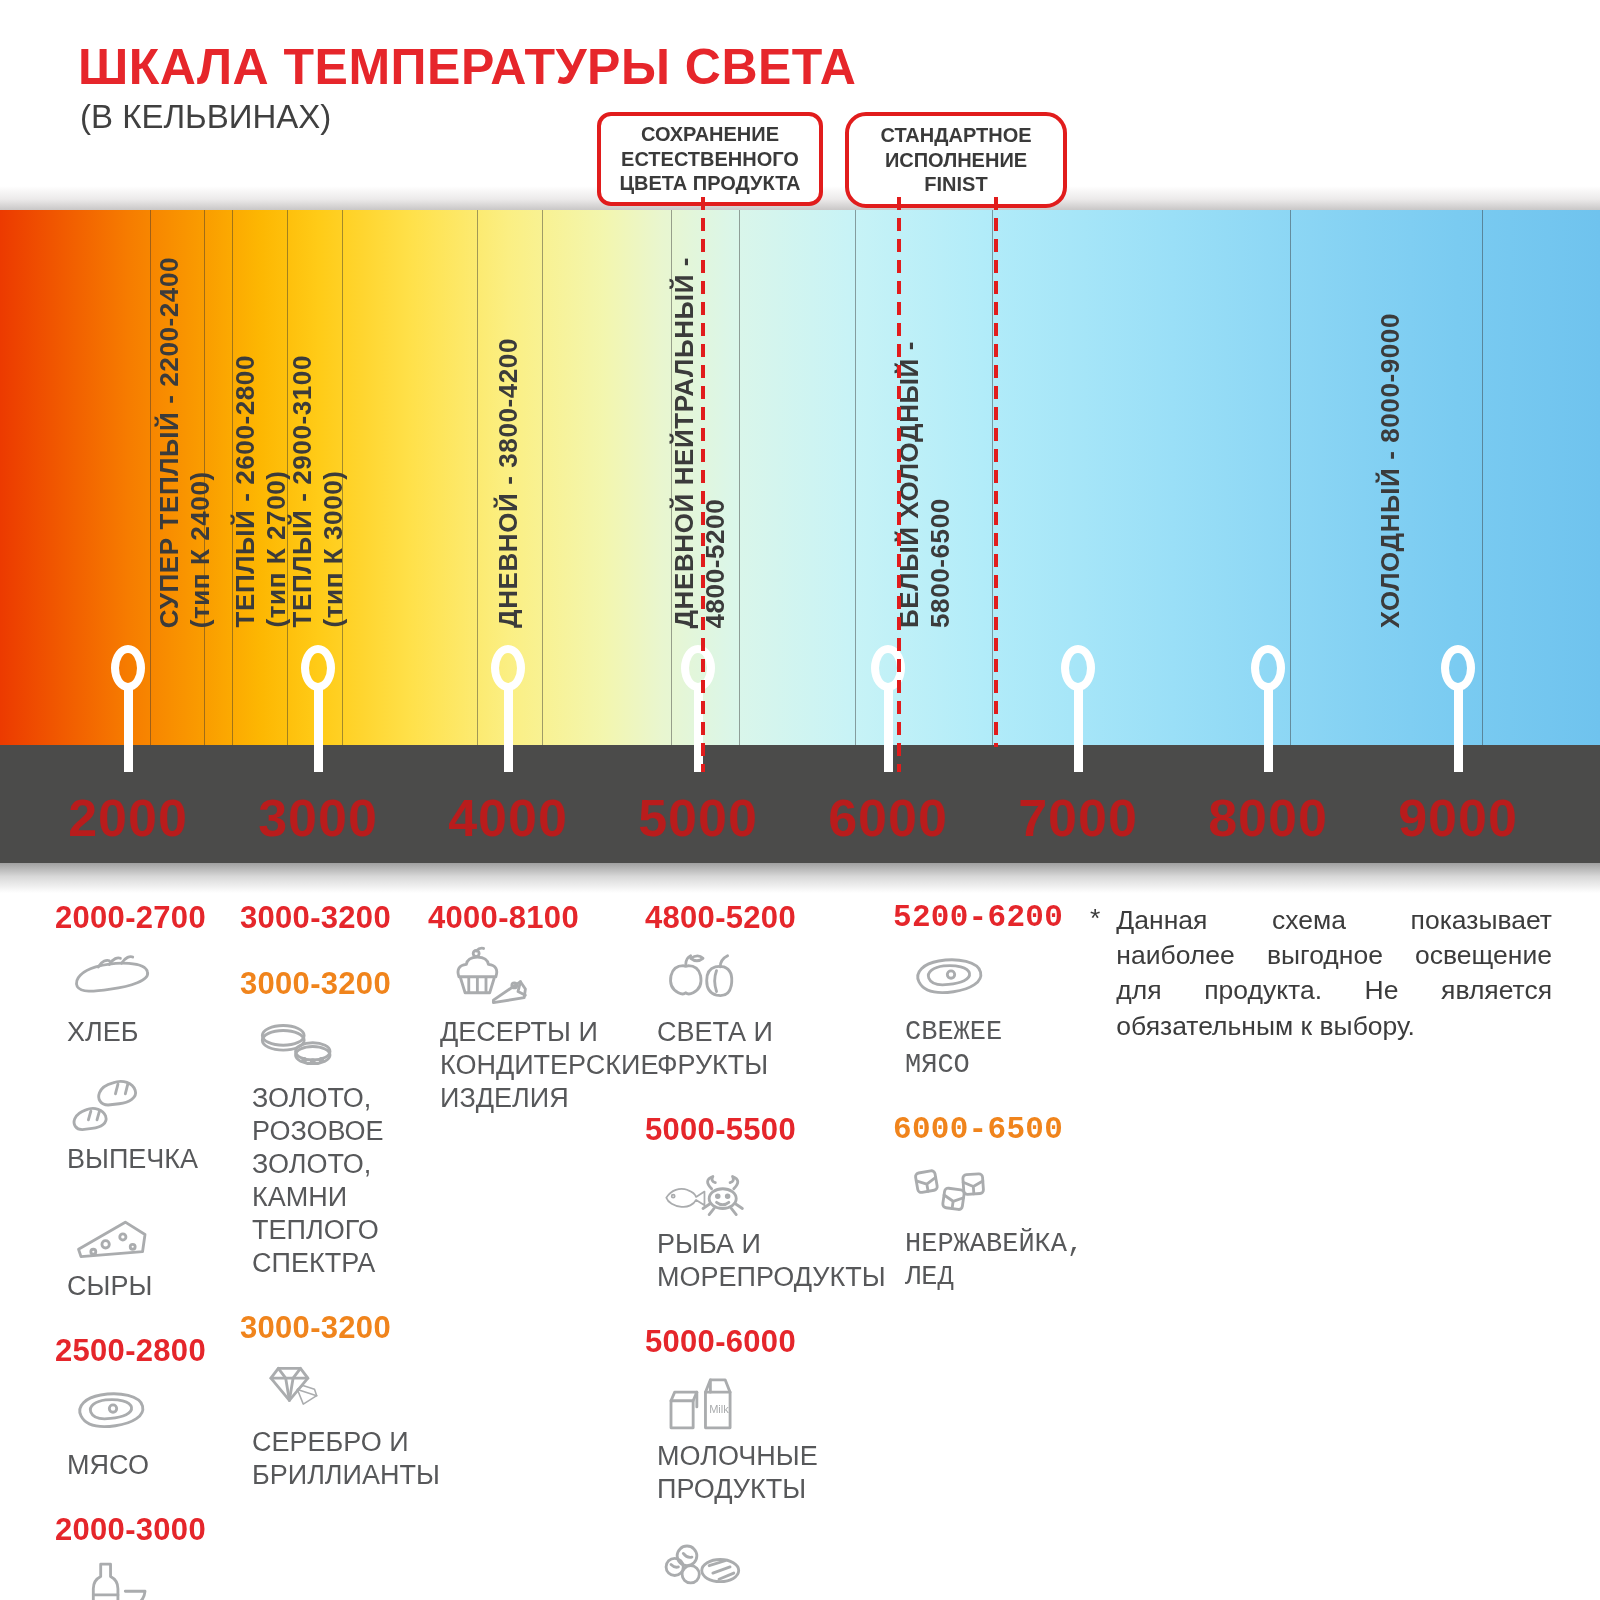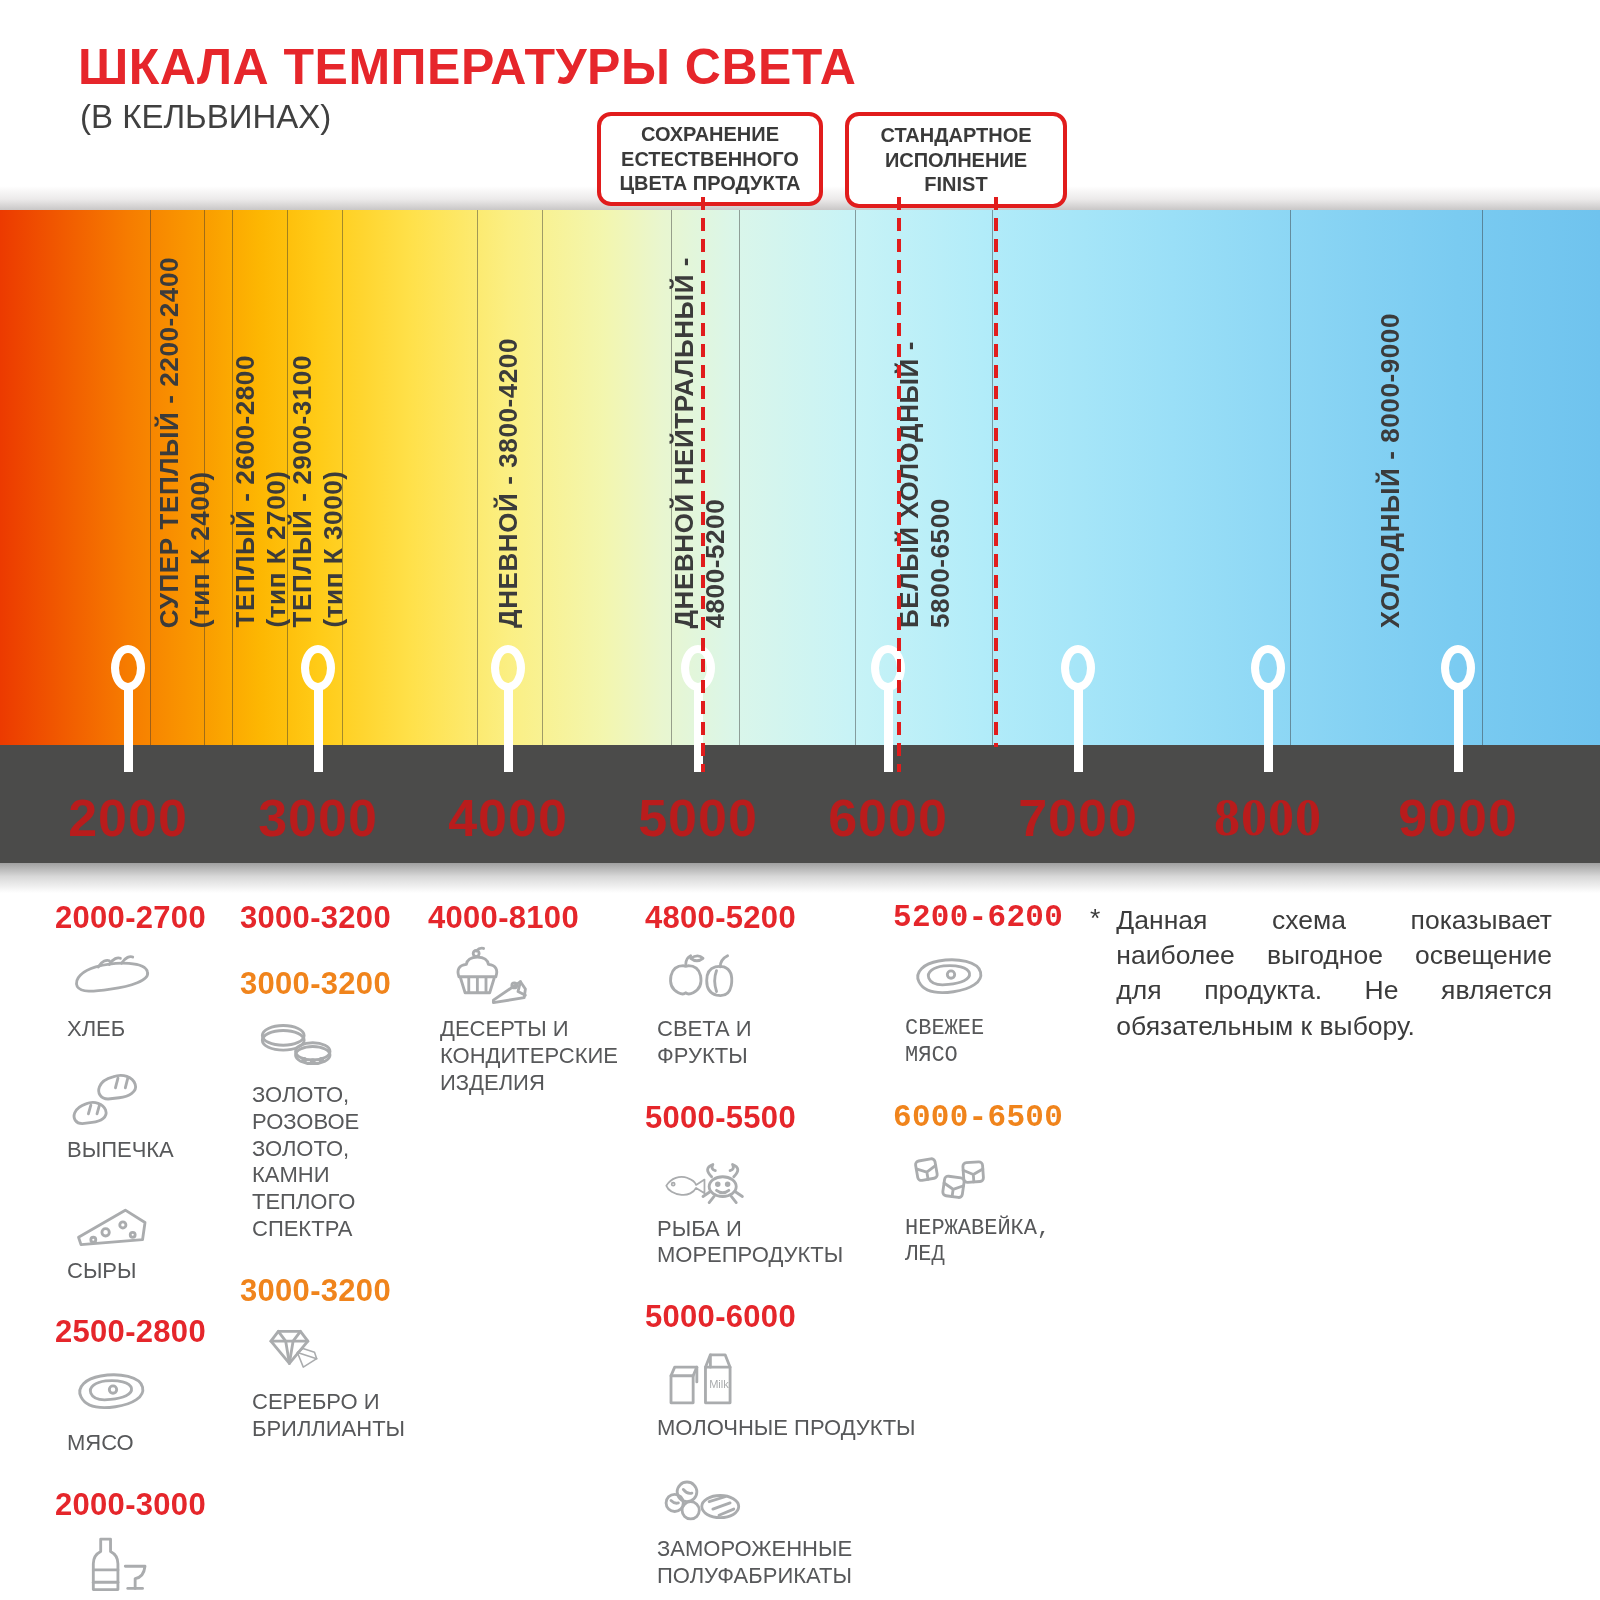--- a/index.html
+++ b/index.html
@@ -4,21 +4,21 @@
 <style>
   html,body{margin:0;padding:0;background:#fff;}
   .page{position:relative;width:1600px;height:1600px;background:#ffffff;overflow:hidden;
         font-family:"Liberation Sans","DejaVu Sans",sans-serif;}
   .title{position:absolute;left:78px;top:38px;font-size:50px;font-weight:bold;color:#e6262b;letter-spacing:.5px;}
   .subtitle{position:absolute;left:80px;top:98px;font-size:33px;color:#404040;}
   .callout{position:absolute;background:#fff;border:4px solid #e11c1c;border-radius:14px;
            display:flex;flex-direction:column;justify-content:center;align-items:center;
            font-size:20px;font-weight:bold;color:#3a3a3a;line-height:1.22;text-align:center;z-index:6;}
   .callout1{left:597px;top:112px;width:218px;height:86px;}
-  .callout2{left:845px;top:112px;width:214px;height:88px;}
+  .callout2{left:845px;top:112px;width:214px;height:88px;border-radius:21px;}
   .shadow-top{position:absolute;left:0;top:186px;width:1600px;height:24px;
               background:linear-gradient(#ffffff 0%,#eceaea 55%,#c9c7c7 100%);}
   .band{position:absolute;left:0;top:210px;width:1600px;height:535px;
         background:linear-gradient(90deg,#ec3a00 0%,#f67c00 8%,#fa9d00 12.8%,#fdb702 16.3%,
         #ffcb17 19.9%,#ffe14b 25.8%,#fbef83 31.8%,#f3f6ae 37.7%,#e9f6cf 41.3%,#daf6ea 46%,
         #c8f3f6 53.1%,#b2ecf9 61.4%,#9adff7 73.3%,#84d1f3 85.2%,#7acbf1 91.1%,#6fc3ee 100%);}
   .gridline{position:absolute;top:210px;width:1px;height:535px;background:rgba(50,50,50,.45);z-index:1;}
   .bandlabel{position:absolute;bottom:972px;transform:translateX(-50%) rotate(180deg);
              writing-mode:vertical-rl;font-weight:bold;font-size:26px;color:#3b3b3b;
              line-height:1.18;letter-spacing:.6px;white-space:nowrap;z-index:2;}
@@ -32,21 +32,21 @@
   .ticklabel{position:absolute;top:788px;transform:translateX(-50%);font-size:52px;font-weight:bold;
              color:#b91c1c;z-index:4;letter-spacing:1px;}
   .dash{position:absolute;width:4px;z-index:6;
         background:repeating-linear-gradient(180deg,#e11c1c 0 13px,transparent 13px 21px);}
   .legend-col{position:absolute;top:900px;}
   .range-heading{font-size:31px;font-weight:bold;margin:0 0 10px 0;letter-spacing:.3px;}
   .tone-red{color:#e5262b;} .tone-orange{color:#f0841c;}
   .group{margin-bottom:30px;}
   .li-icon{margin-left:12px;}
   .li-icon svg{stroke:#aaacae;fill:none;stroke-width:2.3;stroke-linecap:round;stroke-linejoin:round;}
-  .li-label{margin:2px 0 24px 12px;font-size:22px;color:#57585a;line-height:1.22;white-space:pre-line;}
+  .li-label{margin:2px 0 24px 12px;font-size:27px;color:#57585a;line-height:1.22;white-space:pre-line;}
   .footnote{position:absolute;left:1090px;top:903px;width:462px;display:flex;gap:16px;
             font-size:26.5px;color:#3c3c3c;}
   .footnote p{margin:0;text-align:justify;line-height:1.33;}
   .fn-star{font-size:26.5px;}
 </style>
 </head>
 <body>
 
 <div class="page">
   <div class="title">ШКАЛА ТЕМПЕРАТУРЫ СВЕТА</div>
@@ -121,21 +121,21 @@
       <div class="pinstem" style="left: 693.5px;"></div>
       <div class="ticklabel" style="left: 698px;">5000</div>
       <div class="pinhead" style="left: 871px;"></div>
       <div class="pinstem" style="left: 883.5px;"></div>
       <div class="ticklabel" style="left: 888px;">6000</div>
       <div class="pinhead" style="left: 1061px;"></div>
       <div class="pinstem" style="left: 1073.5px;"></div>
       <div class="ticklabel" style="left: 1078px;">7000</div>
       <div class="pinhead" style="left: 1251px;"></div>
       <div class="pinstem" style="left: 1263.5px;"></div>
-      <div class="ticklabel" style="left: 1268px; font-family: Liberation Serif, serif;">8000</div>
+      <div class="ticklabel" style="left: 1268px;">8000</div>
       <div class="pinhead" style="left: 1441px;"></div>
       <div class="pinstem" style="left: 1453.5px;"></div>
       <div class="ticklabel" style="left: 1458px;">9000</div>
       <div class="dash" style="left: 700.75px; top: 197px; height: 575px;"></div>
       <div class="dash" style="left: 897.4px; top: 197px; height: 575px;"></div>
       <div class="dash" style="left: 994.3px; top: 197px; height: 550px;"></div>
     </div>
   <div id="legend">
       <div class="legend-col" style="left: 55px; width: 182px;">
         <div class="group">

